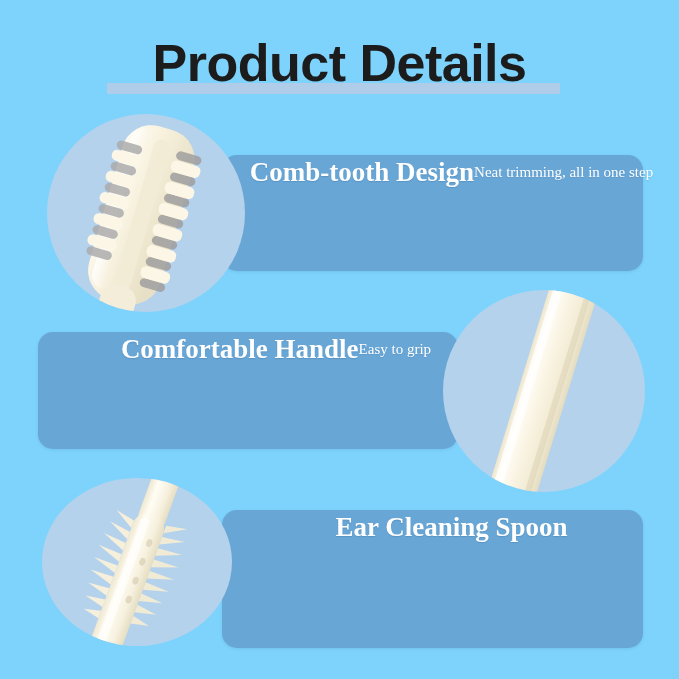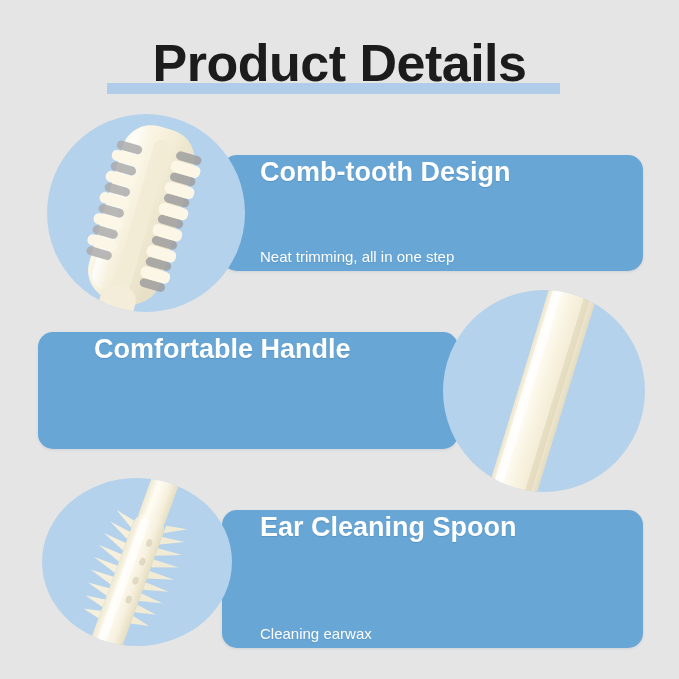--- a/index.html
+++ b/index.html
@@ -14,21 +14,21 @@
   body {
     background: #F2F5FD;
     font-family: "Liberation Sans", sans-serif;
     -webkit-font-smoothing: antialiased;
   }
 
   .page {
     position: relative;
     width: 679px;
     height: 679px;
-    background: #e5e5e5;
+    background: #7dd3fc;
   }
 
   
   .header {
     position: absolute;
     left: 0;
     top: 32px;
     width: 679px;
     height: 70px;
   }
@@ -75,22 +75,23 @@
     box-shadow: 0 1px 3px rgba(40, 80, 120, 0.13);
   }
 
   .card-text {
     position: absolute;
     left: 0;
     top: 0;
     width: 100%;
     height: 100%;
     display: flex;
-    flex-direction: column;
-    justify-content: space-between;
+    flex-direction: row;
+    justify-content: center;
+    font-family: Liberation Serif, serif;
   }
 
   .card-title {
     font-size: 27px;
     font-weight: bold;
     color: #FFFFFF;
     line-height: 34px;
     white-space: nowrap;
     text-shadow: 0 1px 1px rgba(45, 95, 140, 0.25);
   }
@@ -203,20 +204,21 @@
         </g>
       </svg>
     </div>
   </div>
 
   <div class="feature">
 
     <div class="card" id="card-2">
       <div class="card-text">
         <div class="card-title">Comfortable Handle</div>
+        <div class="card-sub">Easy to grip</div>
       </div>
     </div>
 
     <div class="photo-circle" id="circle-2">
       <svg class="art" viewBox="0 0 202 202">
         <defs>
           <linearGradient id="handleGrad" x1="0" y1="0" x2="1" y2="0">
             <stop offset="0%" stop-color="#EDE5CC"></stop>
             <stop offset="18%" stop-color="#FFFDF5"></stop>
             <stop offset="52%" stop-color="#F8F2E0"></stop>
@@ -231,21 +233,20 @@
         </g>
       </svg>
     </div>
   </div>
 
   <div class="feature">
 
     <div class="card" id="card-3">
       <div class="card-text">
         <div class="card-title">Ear Cleaning Spoon</div>
-        <div class="card-sub">Cleaning earwax</div>
       </div>
     </div>
 
     <div class="photo-circle" id="circle-3">
       <svg class="art" viewBox="0 0 190 168" preserveAspectRatio="none">
         <defs>
           <linearGradient id="spoonGrad" x1="0" y1="0" x2="1" y2="0">
             <stop offset="0%" stop-color="#EFE8D0"></stop>
             <stop offset="30%" stop-color="#FFFDF4"></stop>
             <stop offset="70%" stop-color="#F6F0DE"></stop>

